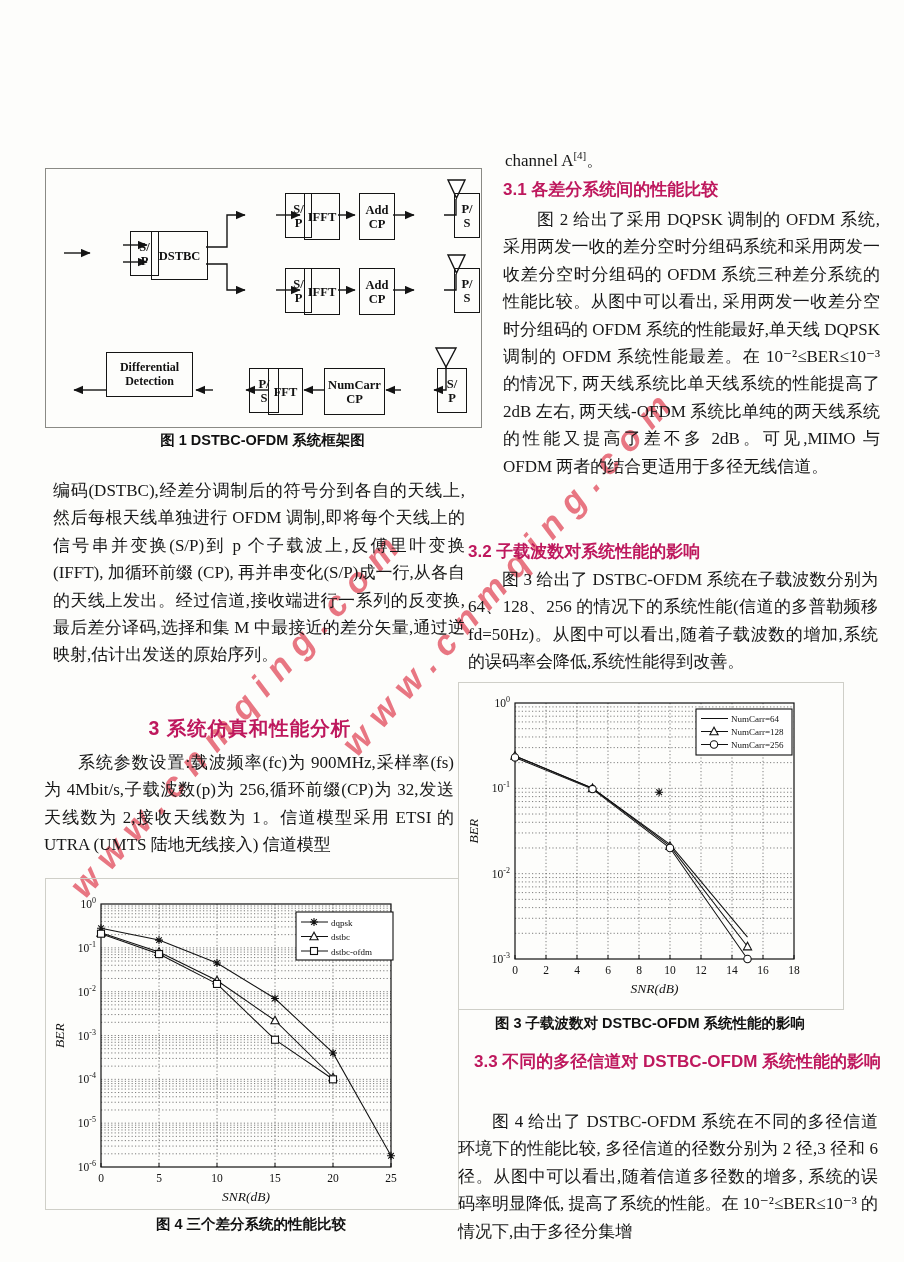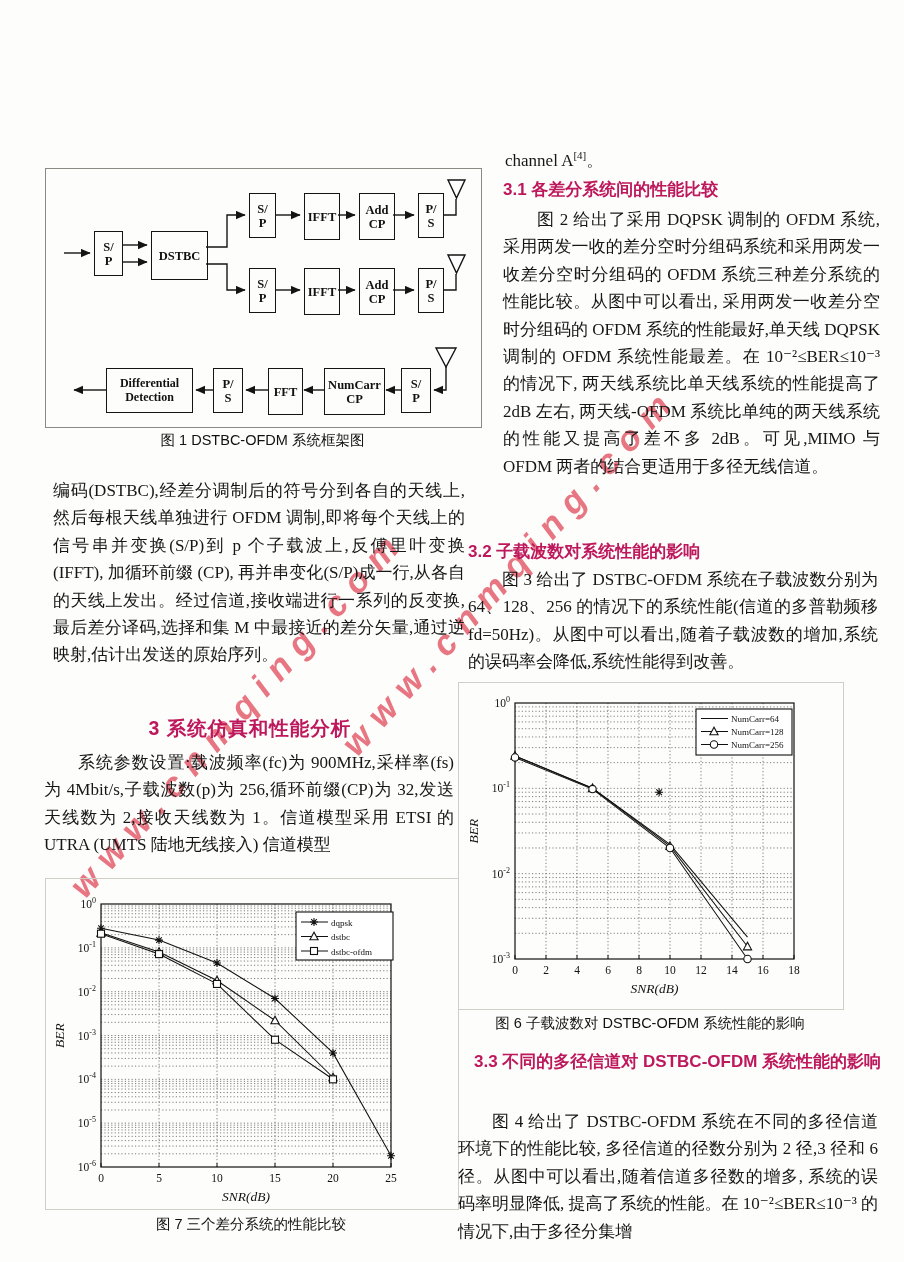--- a/index.html
+++ b/index.html
@@ -10,31 +10,31 @@
   }
   .abs{position:absolute;}
   
   .body-text{font-size:17px;line-height:27.4px;text-align:justify;color:#161616;}
   .indent{text-indent:2em;}
   .h-sec{font-family:"Liberation Sans","DejaVu Sans",sans-serif;font-weight:700;color:#be185d;}
   .h-big{font-size:19.5px;letter-spacing:1px;text-align:center;}
   .h-sub{font-size:17px;line-height:27px;}
   .fig-caption{
     font-family:"Liberation Sans","DejaVu Sans",sans-serif;
-    font-weight:400;font-size:14.5px;text-align:center;color:#111;
+    font-weight:700;font-size:14.5px;text-align:center;color:#111;
   }
   sup.ref{font-size:11px;}
   
   #fig1{left:45px;top:168px;width:435px;height:258px;border:1px solid #8a8a85;background:transparent;}
   .dbox{
     position:absolute;border:1.4px solid #141414;display:flex;align-items:center;justify-content:center;
     text-align:center;font-weight:700;font-size:12.5px;line-height:1.12;
     font-family:"Liberation Serif","DejaVu Serif",serif;color:#111;background:transparent;
   }
-  .dbox.sp{word-break:break-all;padding:16px 6px;box-sizing:border-box;}
+  .dbox.sp{word-break:break-all;padding:16px 6px;box-sizing:border-box;margin-left:36px;}
   .dbox.dd{font-size:12px;padding:0 3px;box-sizing:border-box;}
   #fig1-arrows{position:absolute;left:0;top:0;}
   
   #fig2{left:45px;top:878px;width:412px;height:330px;border:1px solid #cfcfc8;}
   #fig3{left:458px;top:682px;width:384px;height:326px;border:1px solid #cfcfc8;}
   
   .watermark{
     font-family:"Liberation Sans","DejaVu Sans",sans-serif;
     font-weight:700;font-style:italic;font-size:35px;letter-spacing:11px;
     color:rgba(225,80,96,0.78);white-space:nowrap;pointer-events:none;
@@ -84,21 +84,21 @@
   <div class="dbox sp" style="left:48px;top:62px;width:29px;height:45px;">S/P</div>
   <div class="dbox" style="left:105px;top:62px;width:55px;height:47px;">DSTBC</div>
   <div class="dbox sp" style="left:203px;top:24px;width:27px;height:45px;">S/P</div>
   <div class="dbox" style="left:258px;top:24px;width:34px;height:45px;">IFFT</div>
   <div class="dbox" style="left:313px;top:24px;width:34px;height:45px;">Add CP</div>
   <div class="dbox sp" style="left:372px;top:24px;width:26px;height:45px;">P/S</div>
   <div class="dbox sp" style="left:203px;top:99px;width:27px;height:45px;">S/P</div>
   <div class="dbox" style="left:258px;top:99px;width:34px;height:45px;">IFFT</div>
   <div class="dbox" style="left:313px;top:99px;width:34px;height:45px;">Add CP</div>
   <div class="dbox sp" style="left:372px;top:99px;width:26px;height:45px;">P/S</div>
-  <div class="dbox dd" style="left:60px;top:199px;width:87px;height:45px;">Differential Detection</div>
+  <div class="dbox dd" style="left:60px;top:183px;width:87px;height:45px;">Differential Detection</div>
   <div class="dbox sp" style="left:167px;top:199px;width:30px;height:45px;">P/S</div>
   <div class="dbox" style="left:222px;top:199px;width:33px;height:45px;">FFT</div>
   <div class="dbox" style="left:278px;top:199px;width:59px;height:45px;">NumCarr CP</div>
   <div class="dbox sp" style="left:355px;top:199px;width:30px;height:45px;">S/P</div>
 </div>
 <div class="abs fig-caption" style="left:45px;top:431px;width:435px;">图 1  DSTBC-OFDM 系统框架图</div>
 
 <div class="abs body-text" style="left:53px;top:477px;width:412px;">编码(DSTBC),经差分调制后的符号分到各自的天线上,然后每根天线单独进行 OFDM 调制,即将每个天线上的信号串并变换(S/P)到 p 个子载波上,反傅里叶变换 (IFFT), 加循环前缀 (CP), 再并串变化(S/P)成一行,从各自的天线上发出。经过信道,接收端进行一系列的反变换,最后差分译码,选择和集 M 中最接近的差分矢量,通过逆映射,估计出发送的原始序列。</div>
 <div class="abs h-sec h-big" style="left:44px;top:715px;width:412px;">3  系统仿真和性能分析</div>
 <div class="abs body-text indent" style="left:44px;top:749px;width:410px;">系统参数设置:载波频率(fc)为 900MHz,采样率(fs)为 4Mbit/s,子载波数(p)为 256,循环前缀(CP)为 32,发送天线数为 2,接收天线数为 1。信道模型采用 ETSI 的 UTRA (UMTS 陆地无线接入) 信道模型</div>
@@ -208,21 +208,21 @@
       <path d="M264,43H272M268,39V47M265.2,40.2L270.8,45.8M265.2,45.8L270.8,40.2" stroke="#111" stroke-width="1.1" fill="none"></path>
       <text x="285" y="46.5" font-size="9" font-family="&quot;Liberation Serif&quot;,&quot;DejaVu Serif&quot;,serif" fill="#111">dqpsk</text>
       <line x1="255" y1="57.5" x2="282" y2="57.5" stroke="#111" stroke-width="1"></line>
       <polygon points="268,53.2 263.9,60.8 272.1,60.8" stroke="#111" stroke-width="1.1" fill="#fff"></polygon>
       <text x="285" y="61" font-size="9" font-family="&quot;Liberation Serif&quot;,&quot;DejaVu Serif&quot;,serif" fill="#111">dstbc</text>
       <line x1="255" y1="72" x2="282" y2="72" stroke="#111" stroke-width="1"></line>
       <rect x="264.5" y="68.5" width="7" height="7" stroke="#111" stroke-width="1.1" fill="#fff"></rect>
       <text x="285" y="75.5" font-size="9" font-family="&quot;Liberation Serif&quot;,&quot;DejaVu Serif&quot;,serif" fill="#111">dstbc-ofdm</text>
     </svg>
 </div>
-<div class="abs fig-caption" style="left:45px;top:1215px;width:412px;">图 7  三个差分系统的性能比较</div>
+<div class="abs fig-caption" style="left:45px;top:1215px;width:412px;">图 4  三个差分系统的性能比较</div>
 
 <div class="abs body-text" style="left:505px;top:142px;width:375px;">
   <span>channel A</span><sup class="ref">[4]</sup><span>。</span>
 </div>
 <div class="abs h-sec h-sub" style="left:503px;top:176px;width:377px;">3.1  各差分系统间的性能比较</div>
 <div class="abs body-text indent" style="left:503px;top:206px;width:377px;">图 2 给出了采用 DQPSK 调制的 OFDM 系统, 采用两发一收的差分空时分组码系统和采用两发一收差分空时分组码的 OFDM 系统三种差分系统的性能比较。从图中可以看出, 采用两发一收差分空时分组码的 OFDM 系统的性能最好,单天线 DQPSK 调制的 OFDM 系统性能最差。在 10⁻²≤BER≤10⁻³ 的情况下, 两天线系统比单天线系统的性能提高了 2dB 左右, 两天线-OFDM 系统比单纯的两天线系统的性能又提高了差不多 2dB。可见,MIMO 与 OFDM 两者的结合更适用于多径无线信道。</div>
 <div class="abs h-sec h-sub" style="left:468px;top:538px;width:410px;">3.2  子载波数对系统性能的影响</div>
 <div class="abs body-text indent" style="left:468px;top:566px;width:410px;">图 3 给出了 DSTBC-OFDM 系统在子载波数分别为 64、128、256 的情况下的系统性能(信道的多普勒频移 fd=50Hz)。从图中可以看出,随着子载波数的增加,系统的误码率会降低,系统性能得到改善。</div>
 
 <div class="abs" id="fig3">
@@ -304,16 +304,16 @@
       <line x1="242" y1="35.5" x2="269" y2="35.5" stroke="#111" stroke-width="1"></line>
       <text x="272" y="39" font-size="9" font-family="&quot;Liberation Serif&quot;,&quot;DejaVu Serif&quot;,serif" fill="#111">NumCarr=64</text>
       <line x1="242" y1="48.5" x2="269" y2="48.5" stroke="#111" stroke-width="1"></line>
       <polygon points="255,44.2 250.9,51.8 259.1,51.8" stroke="#111" stroke-width="1.1" fill="#fff"></polygon>
       <text x="272" y="52" font-size="9" font-family="&quot;Liberation Serif&quot;,&quot;DejaVu Serif&quot;,serif" fill="#111">NumCarr=128</text>
       <line x1="242" y1="61.5" x2="269" y2="61.5" stroke="#111" stroke-width="1"></line>
       <circle cx="255" cy="61.5" r="3.7" stroke="#111" stroke-width="1.1" fill="#fff"></circle>
       <text x="272" y="65" font-size="9" font-family="&quot;Liberation Serif&quot;,&quot;DejaVu Serif&quot;,serif" fill="#111">NumCarr=256</text>
     </svg>
 </div>
-<div class="abs fig-caption" style="left:458px;top:1014px;width:384px;">图 6  子载波数对 DSTBC-OFDM 系统性能的影响</div>
+<div class="abs fig-caption" style="left:458px;top:1014px;width:384px;">图 3  子载波数对 DSTBC-OFDM 系统性能的影响</div>
 
 <div class="abs h-sec h-sub" style="left:458px;top:1048px;width:420px;padding-left:16px;">3.3  不同的多径信道对 DSTBC-OFDM 系统性能的影响</div>
 <div class="abs body-text indent" style="left:458px;top:1108px;width:420px;">图 4 给出了 DSTBC-OFDM 系统在不同的多径信道环境下的性能比较, 多径信道的径数分别为 2 径,3 径和 6 径。从图中可以看出,随着信道多径数的增多, 系统的误码率明显降低, 提高了系统的性能。在 10⁻²≤BER≤10⁻³ 的情况下,由于多径分集增</div>
 
 </body></html>

